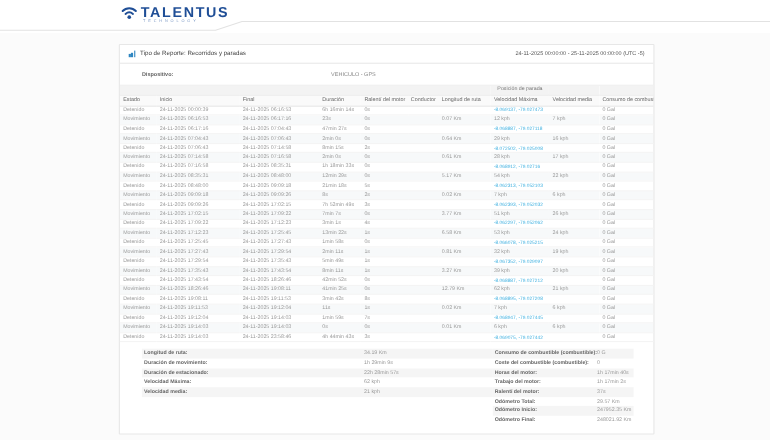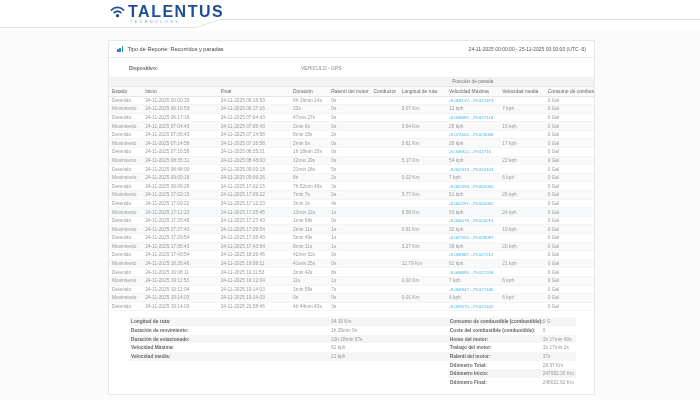--- a/index.html
+++ b/index.html
@@ -4,21 +4,21 @@
 <style>
   * { margin:0; padding:0; box-sizing:border-box; }
   html,body { width:700px; height:400px; background:#fbfbfb; overflow:hidden;
     font-family:"Liberation Sans", sans-serif; -webkit-font-smoothing:antialiased; }
 
   
   .banner { position:relative; width:700px; height:30px; background:#ffffff; }
   .banner svg.divider { position:absolute; left:0; top:0; }
   .logo { position:absolute; left:110px; top:4px; display:flex; align-items:flex-start; gap:3px; }
   .logo .wordmark { display:flex; flex-direction:column; line-height:1; }
-  .logo .name { font-size:16px; font-weight:bold; letter-spacing:1.5px; color:#1f4e96; }
+  .logo .name { font-size:13px; font-weight:bold; letter-spacing:1.5px; color:#1f4e96; }
   .logo .tagline { font-size:3.5px; letter-spacing:2.6px; color:#7e9bc6; margin-top:1px; padding-left:2px; }
 
   
   .card { position:absolute; left:108px; top:40px; width:487px; background:#fff;
     border:1px solid #e7e7e7; border-radius:1px; }
   .card-title { display:flex; align-items:center; height:17px; padding:0 8px;
     border-bottom:1px solid #e9e9e9; }
   .card-title .ttl { font-size:5.6px; color:#444; margin-left:4px; }
   .card-title .daterange { margin-left:auto; font-size:5px; color:#555; }
   .bars { display:flex; align-items:flex-end; gap:0.8px; height:6px; }

